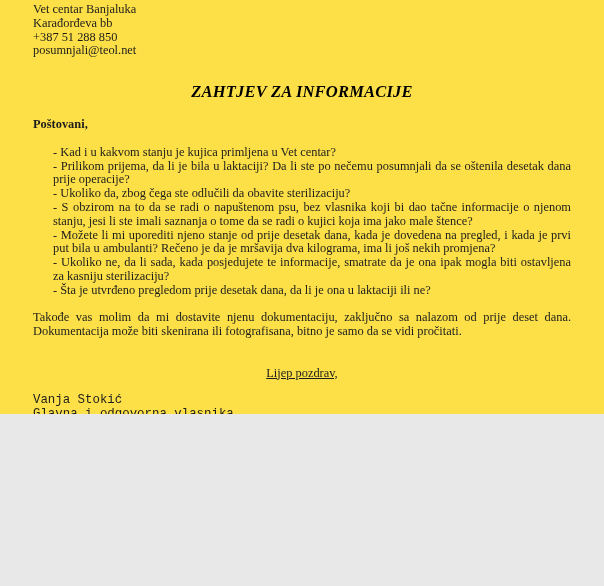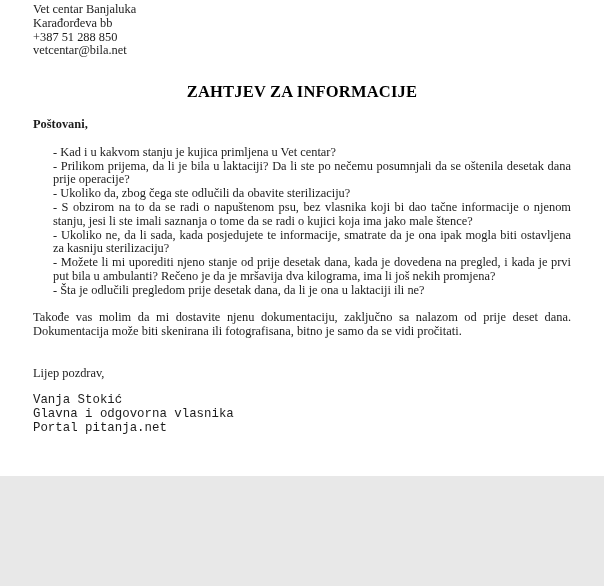--- a/index.html
+++ b/index.html
@@ -1,20 +1,20 @@
 <!DOCTYPE html>
 <html><head>
 <meta charset="utf-8">
 <style>
   html, body { margin: 0; padding: 0; background: #e8e8e8; }
   .page {
     position: relative;
     width: 604px;
-    height: 476px;
-    background: #ffffff;
+    height: 414px;
+    background: #fde047;
     overflow: hidden;
     font-family: "Liberation Serif", "DejaVu Serif", serif;
     font-size: 12.4px;
     line-height: 13.8px;
     color: #1c1c1c;
   }
   .content {
     position: absolute;
     left: 33px;
     right: 33px;
@@ -22,31 +22,33 @@
   }
   .letterhead div { white-space: nowrap; }
   .title {
     margin: 24px 0 0 0;
     text-align: center;
     font-size: 16.5px;
     line-height: 19px;
     font-weight: bold;
     color: #000000;
     letter-spacing: 0.2px;
+    font-style: italic;
   }
   .salutation { margin: 17px 0 0 0; font-weight: bold; }
   .para {
     margin: 13.8px 0 0 0;
     text-align: justify;
   }
   .questions { margin-top: 13.8px; }
   .q { text-align: justify; margin-left: 20px; }
   .signoff {
     margin: 27.6px 0 0 0;
-    text-align: left;
+    text-align: center;
+    text-decoration: underline;
   }
   .sig-block {
     margin-top: 13.8px;
     text-align: left;
     font-family: Liberation Mono, monospace;
   }
   .handwritten {
     position: absolute;
     left: 414px;
     top: 520px;
@@ -75,36 +77,36 @@
 </head>
 <body>
 
 <div class="page">
   <div class="content">
 
     <div class="letterhead">
       <div>Vet centar Banjaluka</div>
       <div>Karađorđeva bb</div>
       <div>+387 51 288 850</div>
-      <div>vetcentar@bila.net</div>
+      <div>posumnjali@teol.net</div>
     </div>
 
     <div class="title">ZAHTJEV ZA INFORMACIJE</div>
 
     <p class="salutation">Poštovani,</p>
 
 
     <div class="questions">
       <div class="q">- Kad i u kakvom stanju je kujica primljena u Vet centar?</div>
       <div class="q">- Prilikom prijema, da li je bila u laktaciji? Da li ste po nečemu posumnjali da se oštenila desetak dana prije operacije?</div>
       <div class="q">- Ukoliko da, zbog čega ste odlučili da obavite sterilizaciju?</div>
       <div class="q">- S obzirom na to da se radi o napuštenom psu, bez vlasnika koji bi dao tačne informacije o njenom stanju, jesi li ste imali saznanja o tome da se radi o kujici koja ima jako male štence?</div>
+      <div class="q">- Možete li mi uporediti njeno stanje od prije desetak dana, kada je dovedena na pregled, i kada je prvi put bila u ambulanti? Rečeno je da je mršavija dva kilograma, ima li još nekih promjena?</div>
       <div class="q">- Ukoliko ne, da li sada, kada posjedujete te informacije, smatrate da je ona ipak mogla biti ostavljena za kasniju sterilizaciju?</div>
-      <div class="q">- Možete li mi uporediti njeno stanje od prije desetak dana, kada je dovedena na pregled, i kada je prvi put bila u ambulanti? Rečeno je da je mršavija dva kilograma, ima li još nekih promjena?</div>
-      <div class="q">- Šta je odlučili pregledom prije desetak dana, da li je ona u laktaciji ili ne?</div>
+      <div class="q">- Šta je utvrđeno pregledom prije desetak dana, da li je ona u laktaciji ili ne?</div>
     </div>
 
     <p class="para">Takođe vas molim da mi dostavite njenu dokumentaciju, zaključno sa nalazom od prije deset dana. Dokumentacija može biti skenirana ili fotografisana, bitno je samo da se vidi pročitati.</p>
 
     <p class="signoff">Lijep pozdrav,</p>
 
     <div class="sig-block">
       <div>Vanja Stokić</div>
       <div>Glavna i odgovorna vlasnika</div>
       <div>Portal pitanja.net</div>

